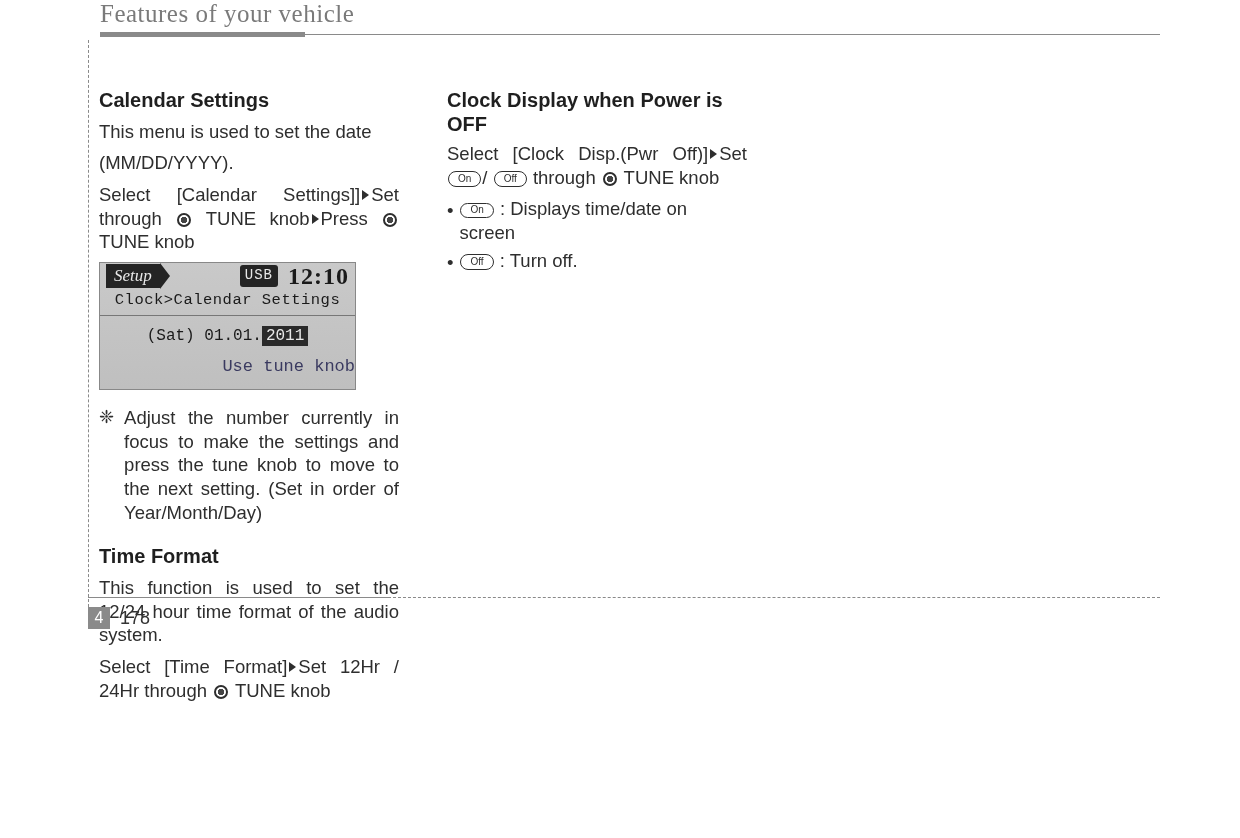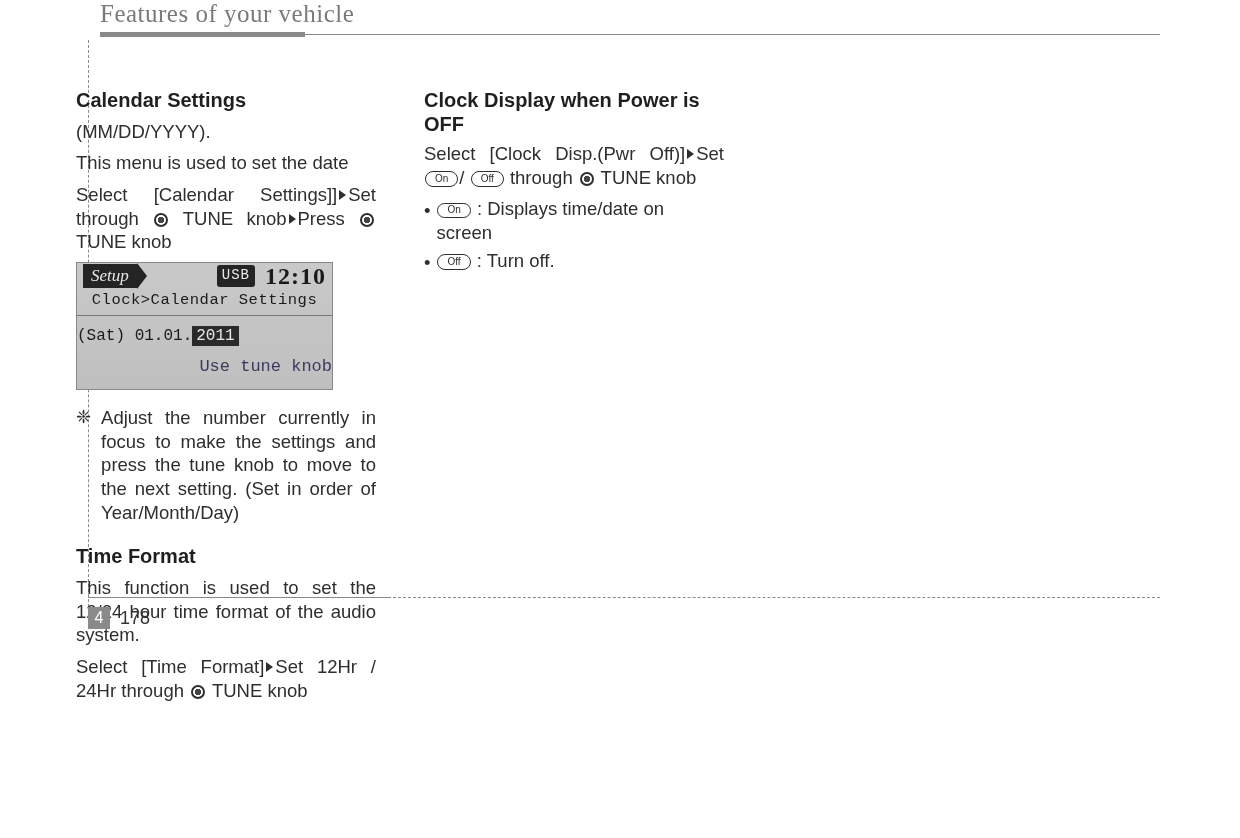--- a/index.html
+++ b/index.html
@@ -45,21 +45,21 @@
     left: 205px;
     right: 0;
     height: 1px;
     background: #8a8a8a;
   }
 
   
   .columns {
     position: absolute;
     top: 88px;
-    left: 76px;
+    left: 99px;
     width: 680px;
     display: flex;
     gap: 48px;
   }
   .col {
     width: 300px;
     font-size: 18.5px;
     line-height: 1.28;
     color: #2e2e2e;
   }
@@ -158,21 +158,21 @@
   }
   .dev-line2 {
     font-family:"Courier New", monospace;
     font-size:15.5px;
     letter-spacing:0.5px;
     padding: 2px 8px 4px 8px;
     border-bottom:1px solid #777;
     text-align:center;
   }
   .dev-mid {
-    text-align:left;
+    text-align:center;
     padding: 10px 0 6px 0;
     font-size:16px;
     font-family:"Courier New", monospace;
   }
   .dev-year {
     display:inline-block;
     background:#2a2a2a;
     color:#e8e8e8;
     padding:0 4px;
   }
@@ -233,22 +233,22 @@
     <div class="head-underline-thick"></div>
     <div class="head-underline-thin"></div>
   </div>
 
   <div class="left-dash"></div>
 
   <div class="columns">
 
     <div class="col">
       <h2>Calendar Settings</h2>
+      <p>This menu is used to set the date</p>
       <p>(MM/DD/YYYY).</p>
-      <p>This menu is used to set the date</p>
 
       <p class="just">
         <span>Select [Calendar Settings]]</span><span class="tri"></span><span>Set through </span><span class="knob"></span><span> TUNE knob</span><span class="tri"></span><span>Press </span><span class="knob"></span><span> TUNE knob</span>
       </p>
 
       <div class="device">
         <div class="dev-top">
           <div class="dev-setup-tab">Setup</div>
           <div class="dev-tab-wedge"></div>
           <div class="dev-usb">USB</div>

